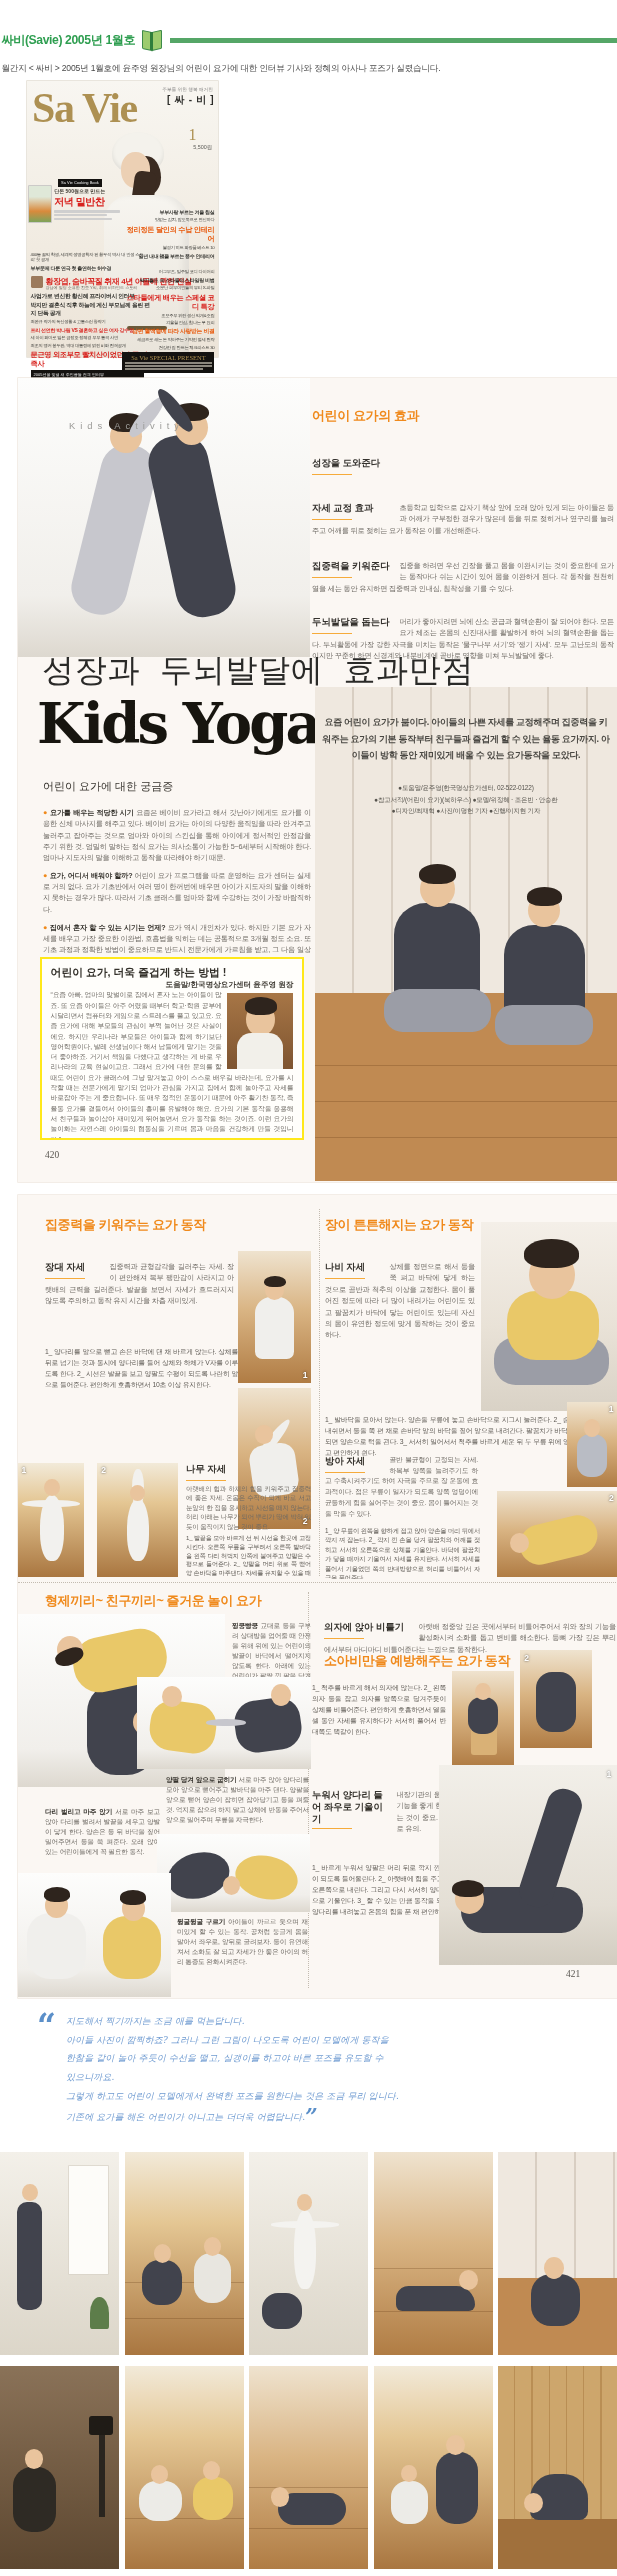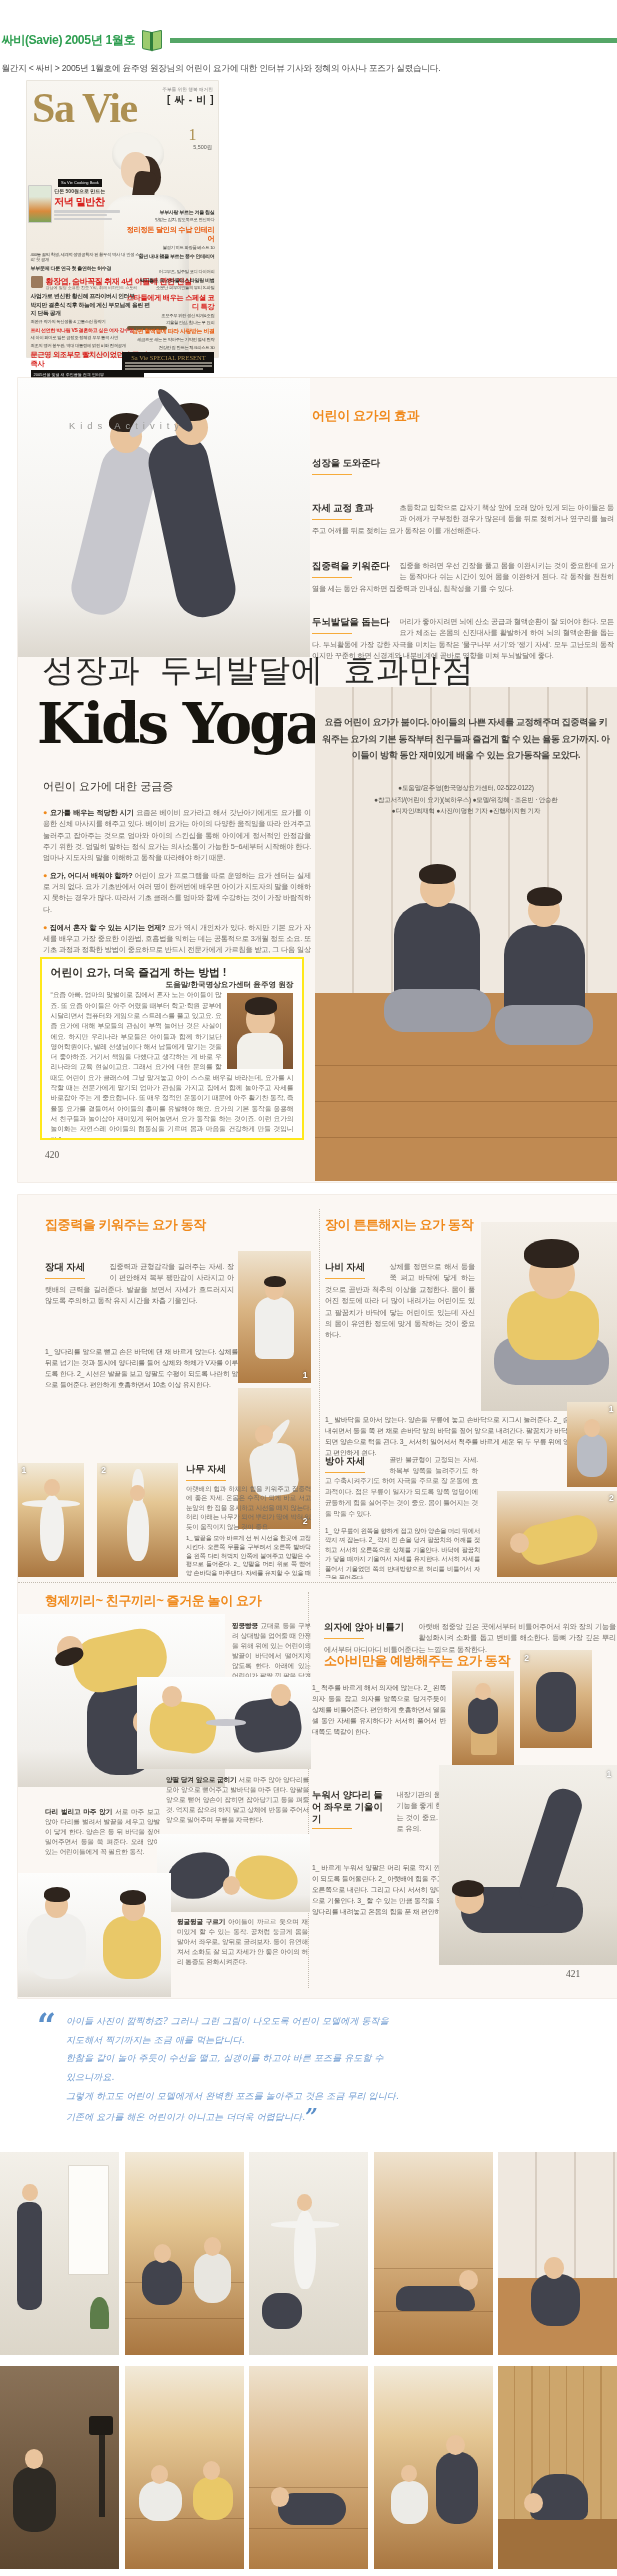--- a/index.html
+++ b/index.html
@@ -266,21 +266,21 @@
   <div class="abs dotted-v" style="left:319px;top:1209px;height:367px;"></div>
   <div class="abs dotted-h" style="left:18px;top:1582px;width:600px;"></div>
   <div class="abs dotted-v" style="left:308px;top:1592px;height:396px;"></div>
 
   <div class="abs oh oh1" style="left:45px;top:1216px;">집중력을 키워주는 요가 동작</div>
   <div class="abs" style="left:45px;top:1261px;width:189px;">
     <div class="pose-head">
         <div class="pname">장대 자세</div>
         <div class="odash"></div>
       </div>
-    <div class="bt">집중력과 균형감각을 길러주는 자세. 장이 편안해져 복부 팽만감이 사라지고 아랫배의 근력을 길러준다. 발끝을 보면서 자세가 흐트러지지 않도록 주의하고 동작 유지 시간을 차츰 기울인다.</div>
+    <div class="bt">집중력과 균형감각을 길러주는 자세. 장이 편안해져 복부 팽만감이 사라지고 아랫배의 근력을 길러준다. 발끝을 보면서 자세가 흐트러지지 않도록 주의하고 동작 유지 시간을 차츰 재미있게.</div>
   </div>
   <div class="abs st" style="left:45px;top:1347px;width:193px;">1_ 양다리를 앞으로 뻗고 손은 바닥에 댄 채 바르게 앉는다. 상체를 뒤로 넘기는 것과 동시에 양다리를 들어 상체와 하체가 V자를 이루도록 한다. 2_ 시선은 발끝을 보고 양팔도 수평이 되도록 나란히 앞으로 들어준다. 편안하게 호흡하면서 10초 이상 유지한다.</div>
   <div class="ph ph-wood" style="left:238px;top:1251px;width:73px;height:132px;">
     <div class="sil gray" style="left:17.3px;top:46px;width:39px;height:62px;border-radius:16px 16px 7.2px 7.2px;background:#f0efec;"></div>
     <div class="head" style="left:27px;top:29px;width:18.7px;height:20px;"></div>
     <div class="hair" style="left:26px;top:24.5px;width:21.6px;height:11.5px;"></div>
     <span class="badge" style="right:3.6px;bottom:2.9px;">1</span>
   </div>
   <div class="ph ph-wood" style="left:238px;top:1388px;width:73px;height:141px;">
     <div class="sil gray" style="left:13px;top:56px;width:46px;height:52px;border-radius:14.4px;background:#f0efec;transform:rotate(-8deg);"></div>
@@ -419,25 +419,25 @@
     <div class="sil" style="left:94px;top:21.6px;width:35px;height:122px;transform:rotate(18deg);border-radius:16px;"></div>
     <div class="head" style="left:16px;top:119px;width:29px;height:30px;"></div>
     <div class="hair" style="left:13px;top:115px;width:32px;height:17.3px;"></div>
     <span class="badge" style="right:5.8px;top:4.3px;">1</span>
   </div>
   <div class="abs pageno" style="left:566px;top:1969px;">421</div>
 
   <div class="abs" style="left:37px;top:2012px;width:547px;">
     <span class="qmark abs" style="left:0;top:-2.9px;">“</span>
     <div style="margin-left:29px;">
+      <div class="qline">지도해서 찍기까지는 조금 애를 먹는답니다.</div>
       <div class="qline">아이들 사진이 깜찍하죠? 그러나 그런 그림이 나오도록 어린이 모델에게 동작을</div>
-      <div class="qline">지도해서 찍기까지는 조금 애를 먹는답니다.</div>
       <div class="qline">한참을 같이 놀아 주듯이 수선을 떨고, 실갱이를 하고야 바른 포즈를 유도할 수</div>
       <div class="qline">있으니까요.</div>
-      <div class="qline">그렇게 하고도 어린이 모델에게서 완벽한 포즈를 놀아주고 것은 조금 무리 입니다.</div>
+      <div class="qline">그렇게 하고도 어린이 모델에게서 완벽한 포즈를 원한다는 것은 조금 무리 입니다.</div>
       <div class="qline"><span>기존에 요가를 해온 어린이가 아니고는 더더욱 어렵답니다.</span><span class="qmark" style="font-size:21.6px;vertical-align:-4.3px;">”</span></div>
     </div>
   </div>
 
   <div class="ph ph-bright" style="left:0px;top:2152px;width:119px;height:203px;">
     <div style="position:absolute;left:69px;top:14.4px;width:39px;height:108px;background:#fdfcf9;box-shadow:0 0 0 0.7px #d8d2c6;"></div>
     <div class="sil" style="left:17.3px;top:50px;width:24.5px;height:108px;border-radius:10px;"></div>
     <div class="head" style="left:21.6px;top:32px;width:16px;height:17.3px;"></div>
     <div style="position:absolute;right:10px;bottom:26px;width:18.7px;height:32px;background:#5d7d4a;border-radius:50% 50% 10% 10%;"></div>
   </div>

